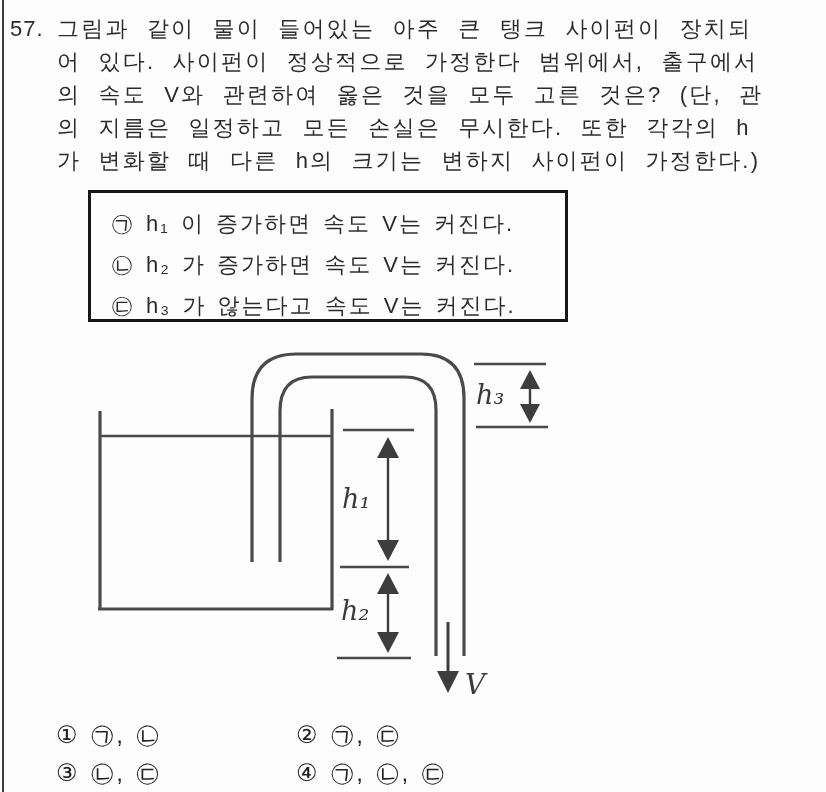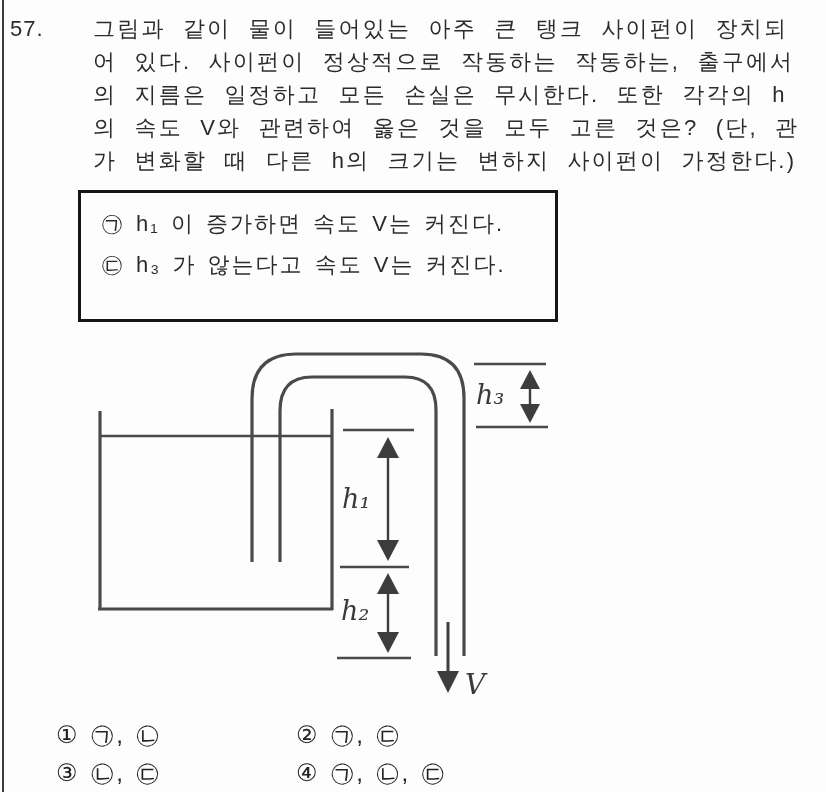--- a/index.html
+++ b/index.html
@@ -16,28 +16,28 @@
     background:#3c3c3c;
   }
   .question{
     position:absolute;left:10px;top:12px;width:806px;
     display:flex;
   }
   .q-num{
     width:47px;flex:0 0 47px;
     font-size:22px;line-height:33px;letter-spacing:1px;
   }
-  .q-lines{flex:1;margin-left:36px;}
+  .q-lines{flex:1;}
   .q-line{
     font-size:22px;line-height:33px;
     letter-spacing:2.2px;word-spacing:9px;
     white-space:nowrap;
   }
   .stmt-box{
-    position:absolute;left:78px;top:190px;width:480px;height:132px;
+    position:absolute;left:88px;top:190px;width:480px;height:132px;
     border:3px solid #161616;box-sizing:border-box;
     padding:10px 0 0 20px;
   }
   .stmt-line{
     font-size:22px;line-height:41px;
     letter-spacing:2px;word-spacing:3px;
     white-space:nowrap;
   }
   .diagram{
     position:absolute;left:60px;top:340px;width:560px;height:362px;
@@ -62,29 +62,30 @@
 <body>
 
 <div class="page">
 
   <div class="col-rule"></div>
 
   <div class="question">
     <div class="q-num">57.</div>
     <div class="q-lines">
       <div class="q-line">그림과 같이 물이 들어있는 아주 큰 탱크 사이펀이 장치되</div>
-      <div class="q-line">어 있다. 사이펀이 정상적으로 작동하는 작동하는, 출구에서</div>
+      <div class="q-line">어 있다. 사이펀이 정상적으로 가정한다 범위에서, 출구에서</div>
+      <div class="q-line">의 속도 V와 관련하여 옳은 것을 모두 고른 것은? (단, 관</div>
       <div class="q-line">의 지름은 일정하고 모든 손실은 무시한다. 또한 각각의 h</div>
-      <div class="q-line">의 속도 V와 관련하여 옳은 것을 모두 고른 것은? (단, 관</div>
       <div class="q-line">가 변화할 때 다른 h의 크기는 변하지 사이펀이 가정한다.)</div>
     </div>
   </div>
 
   <div class="stmt-box">
     <div class="stmt-line">㉠ h₁ 이 증가하면 속도 V는 커진다.</div>
+    <div class="stmt-line">㉡ h₂ 가 증가하면 속도 V는 커진다.</div>
     <div class="stmt-line">㉢ h₃ 가 않는다고 속도 V는 커진다.</div>
   </div>
 
   <svg class="diagram" viewBox="60 340 560 362" width="560" height="362">
     <g stroke="#4a4a4a" stroke-width="3.2" fill="none">
 
       <path d="M100,411 L100,610"></path>
       <path d="M98,609 L333,609"></path>
       <path d="M332,409 L332,610"></path>
       <path d="M100,436 L332,436" stroke-width="2.6"></path>

